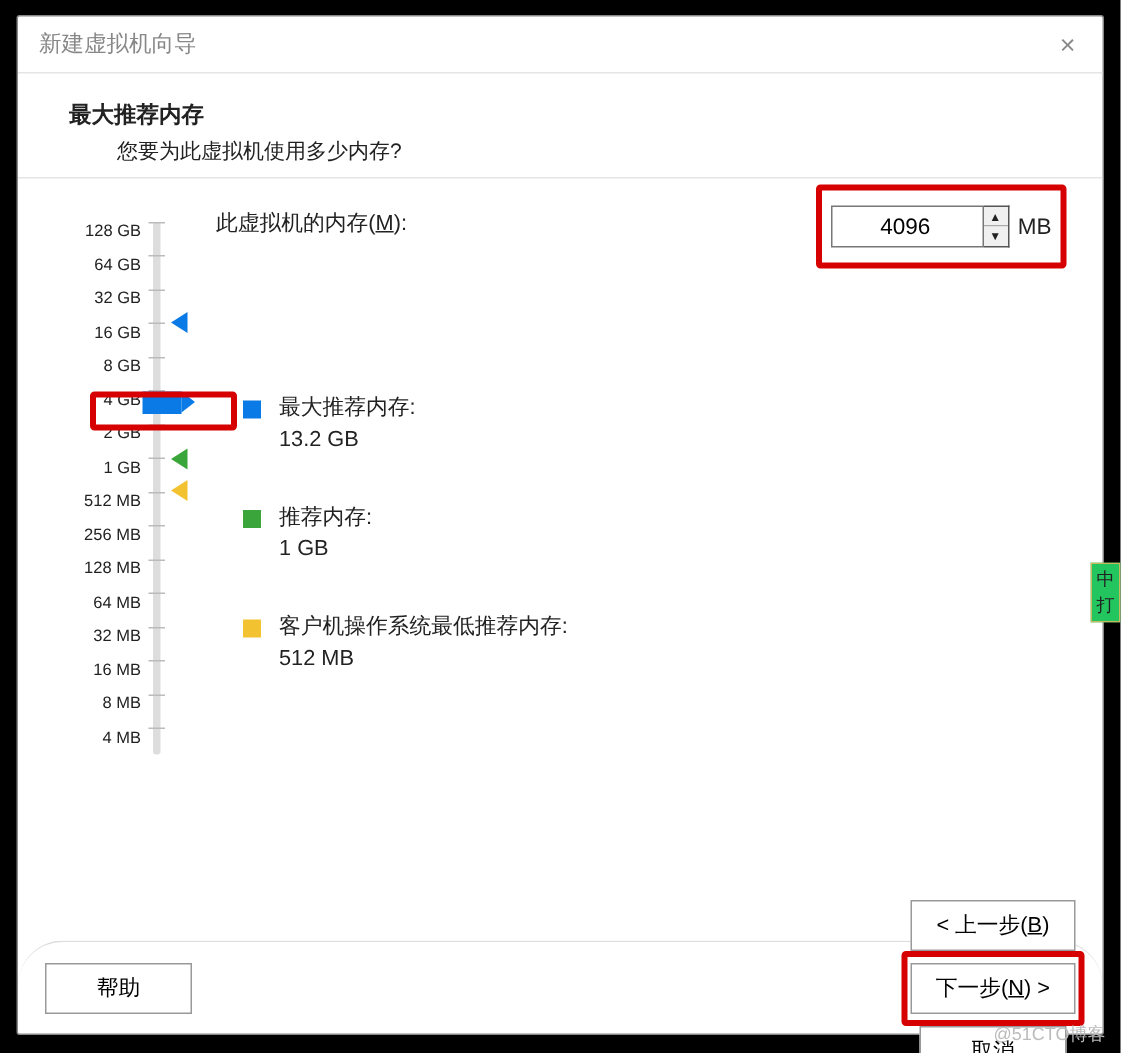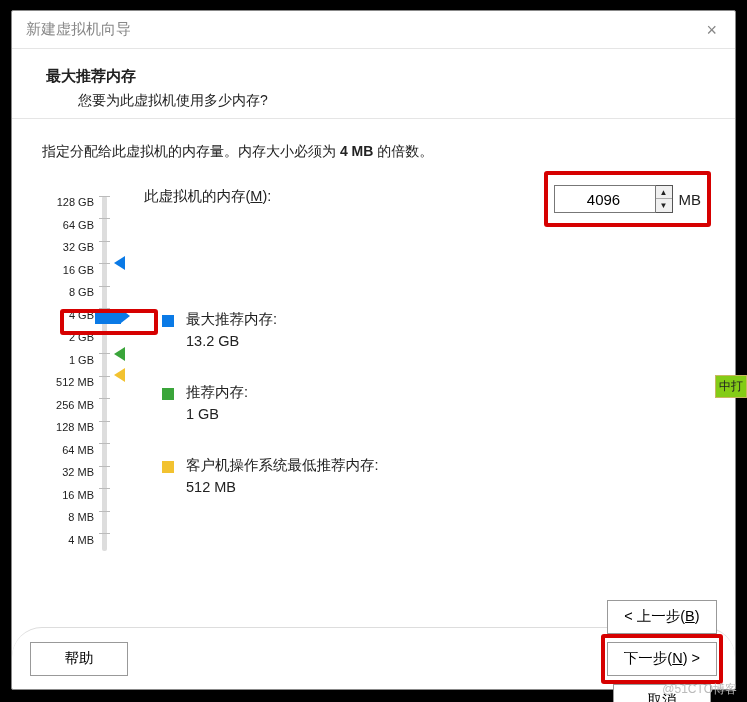--- a/index.html
+++ b/index.html
@@ -225,46 +225,43 @@
     right: 10px;
     bottom: 4px;
     color: #bbb;
     font-size: 12px;
     pointer-events:none;
   }
   .callout {
     position: fixed;
     right: 0px;
     top: 375px;
-    background: #84cc16;
+    background: #22c55e;
     border: 1px solid #c8b860;
     font-size: 12px;
     padding: 2px 2px;
-    width: 32px;
+    width: 20px;
     text-align:center;
   }
 </style>
 </head>
 <body>
 
 <div class="dialog">
   <div class="titlebar">
     <span>新建虚拟机向导</span>
     <span class="close-x">×</span>
   </div>
 
   <div class="header">
     <div class="title">最大推荐内存</div>
     <div class="subtitle">您要为此虚拟机使用多少内存?</div>
   </div>
 
   <div class="body">
-    <div class="instruction">
-      <span>指定分配给此虚拟机的内存量。内存大小必须为 </span><b>4 MB</b><span> 的倍数。</span>
-    </div>
 
     <div class="content-row">
       <div class="tick-col">
         <div class="tick-label">128 GB</div>
         <div class="tick-label">64 GB</div>
         <div class="tick-label">32 GB</div>
         <div class="tick-label">16 GB</div>
         <div class="tick-label">8 GB</div>
         <div class="tick-label">4 GB</div>
         <div class="tick-label">2 GB</div>

